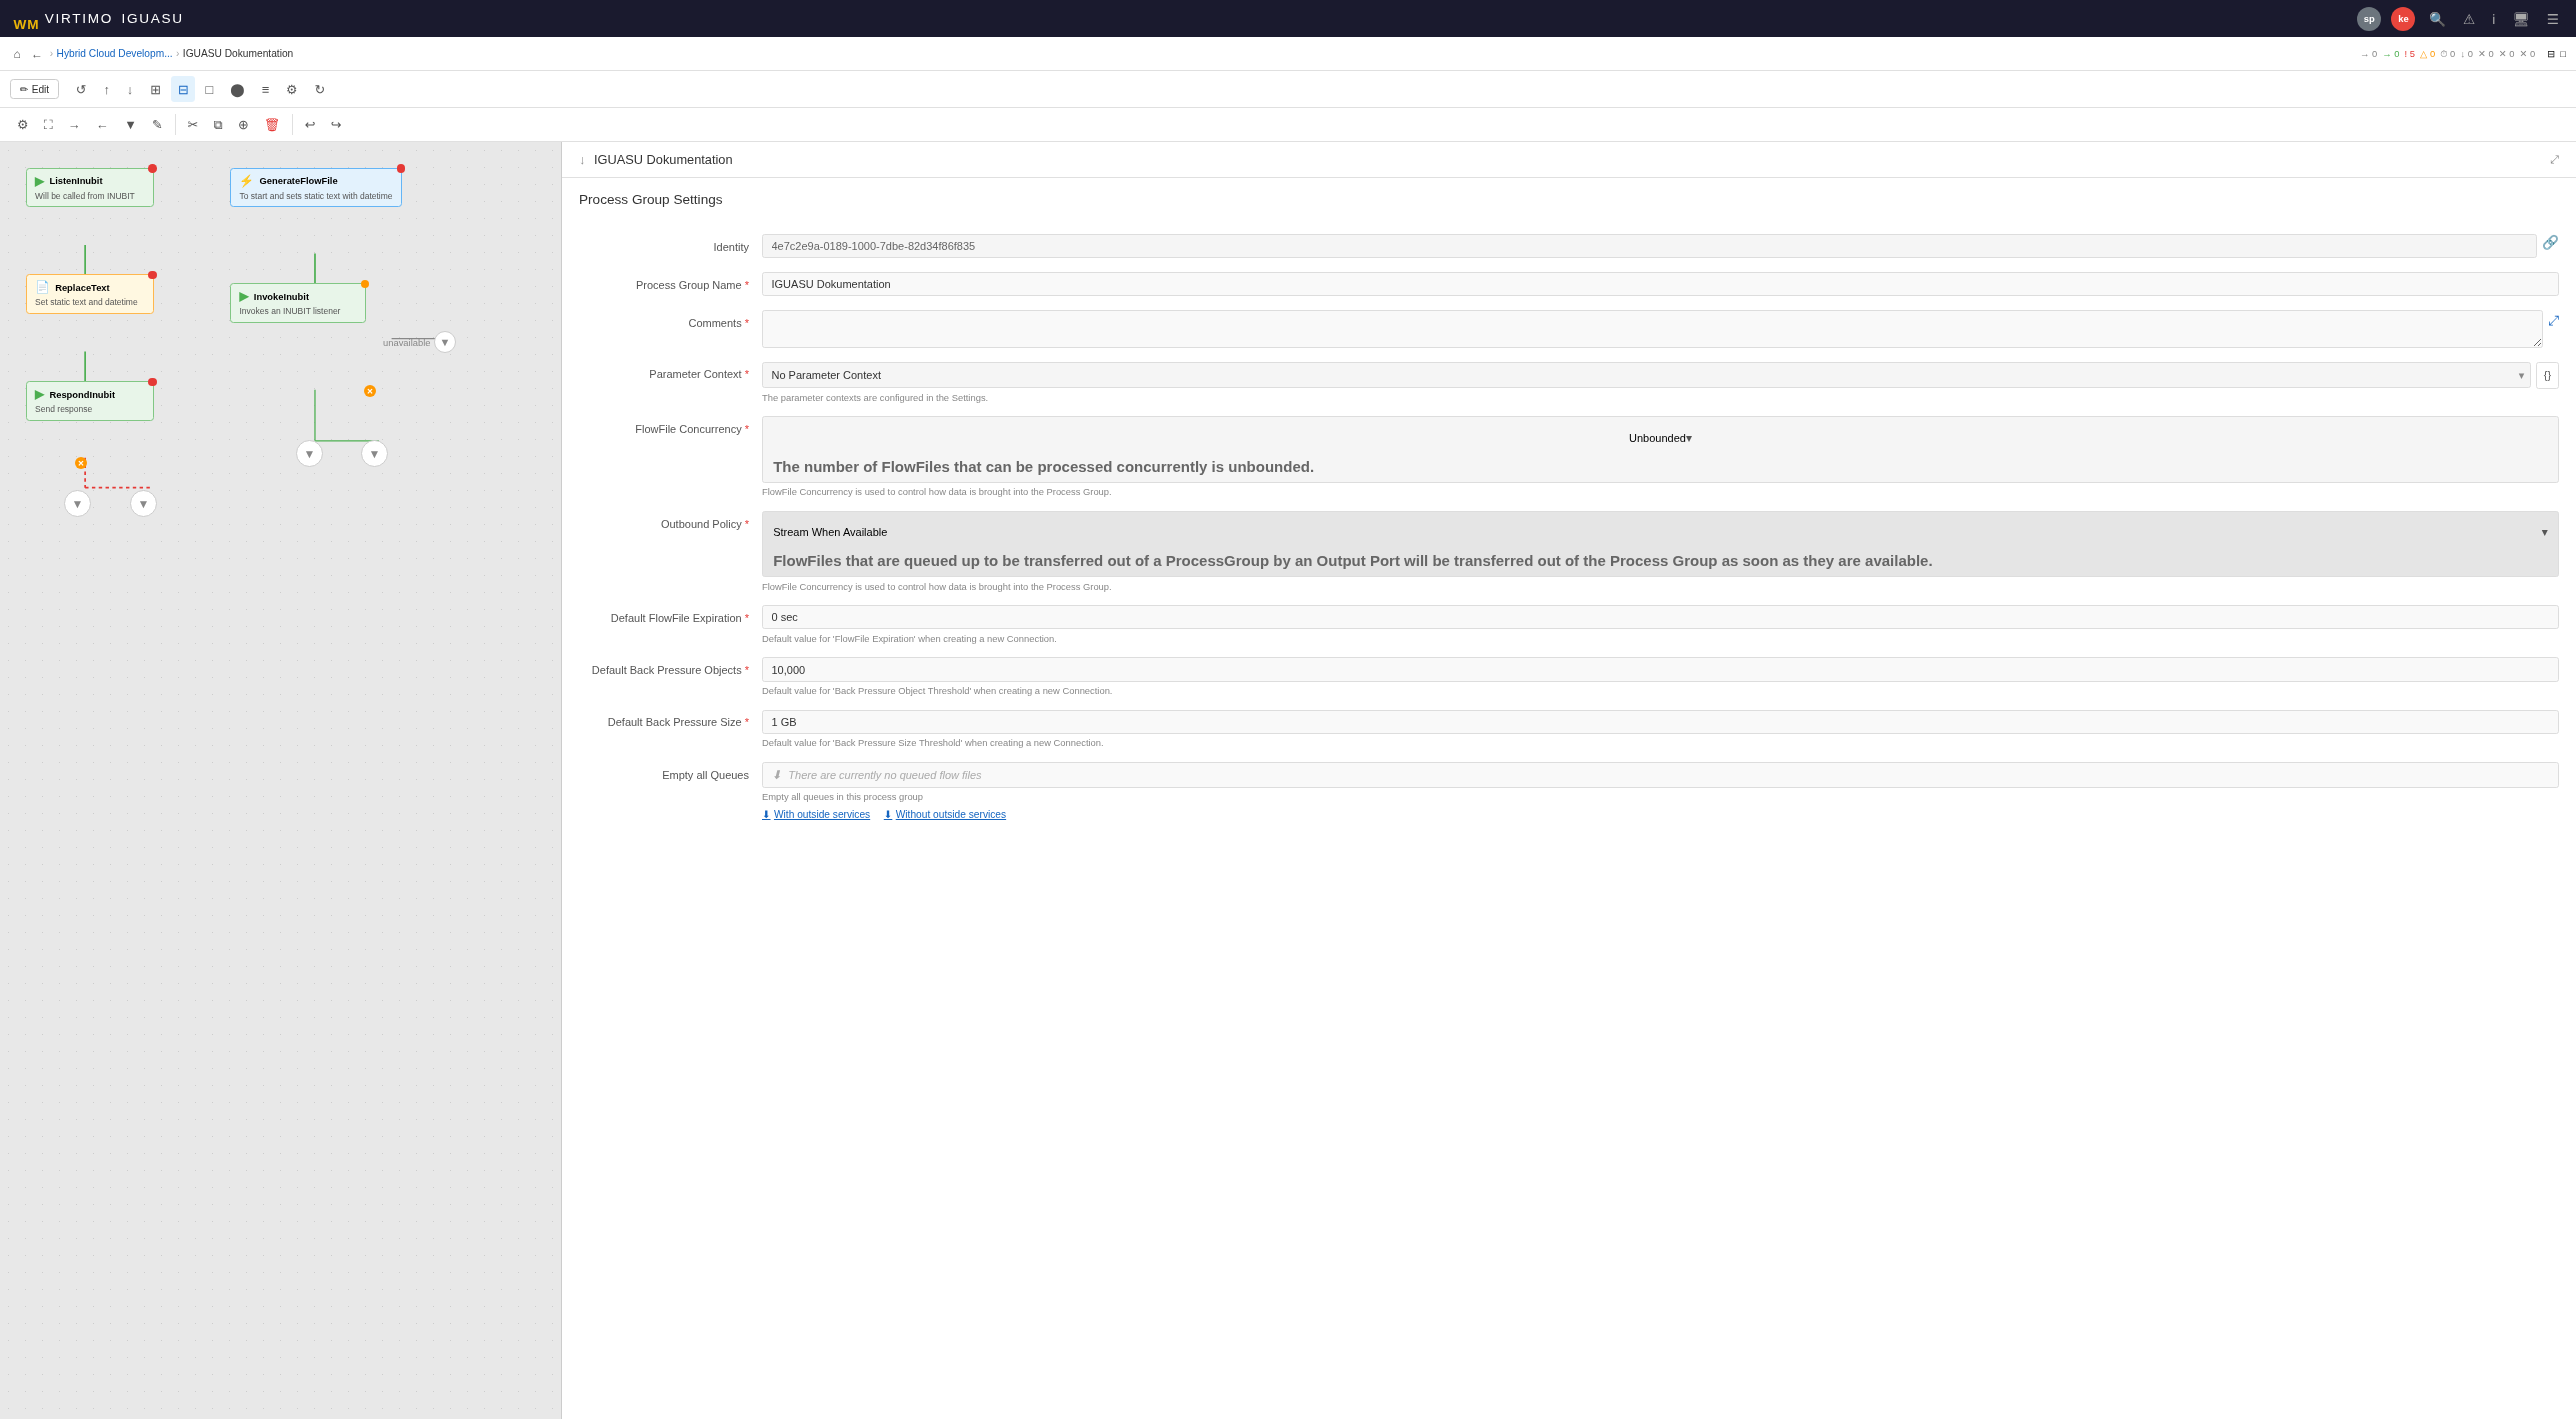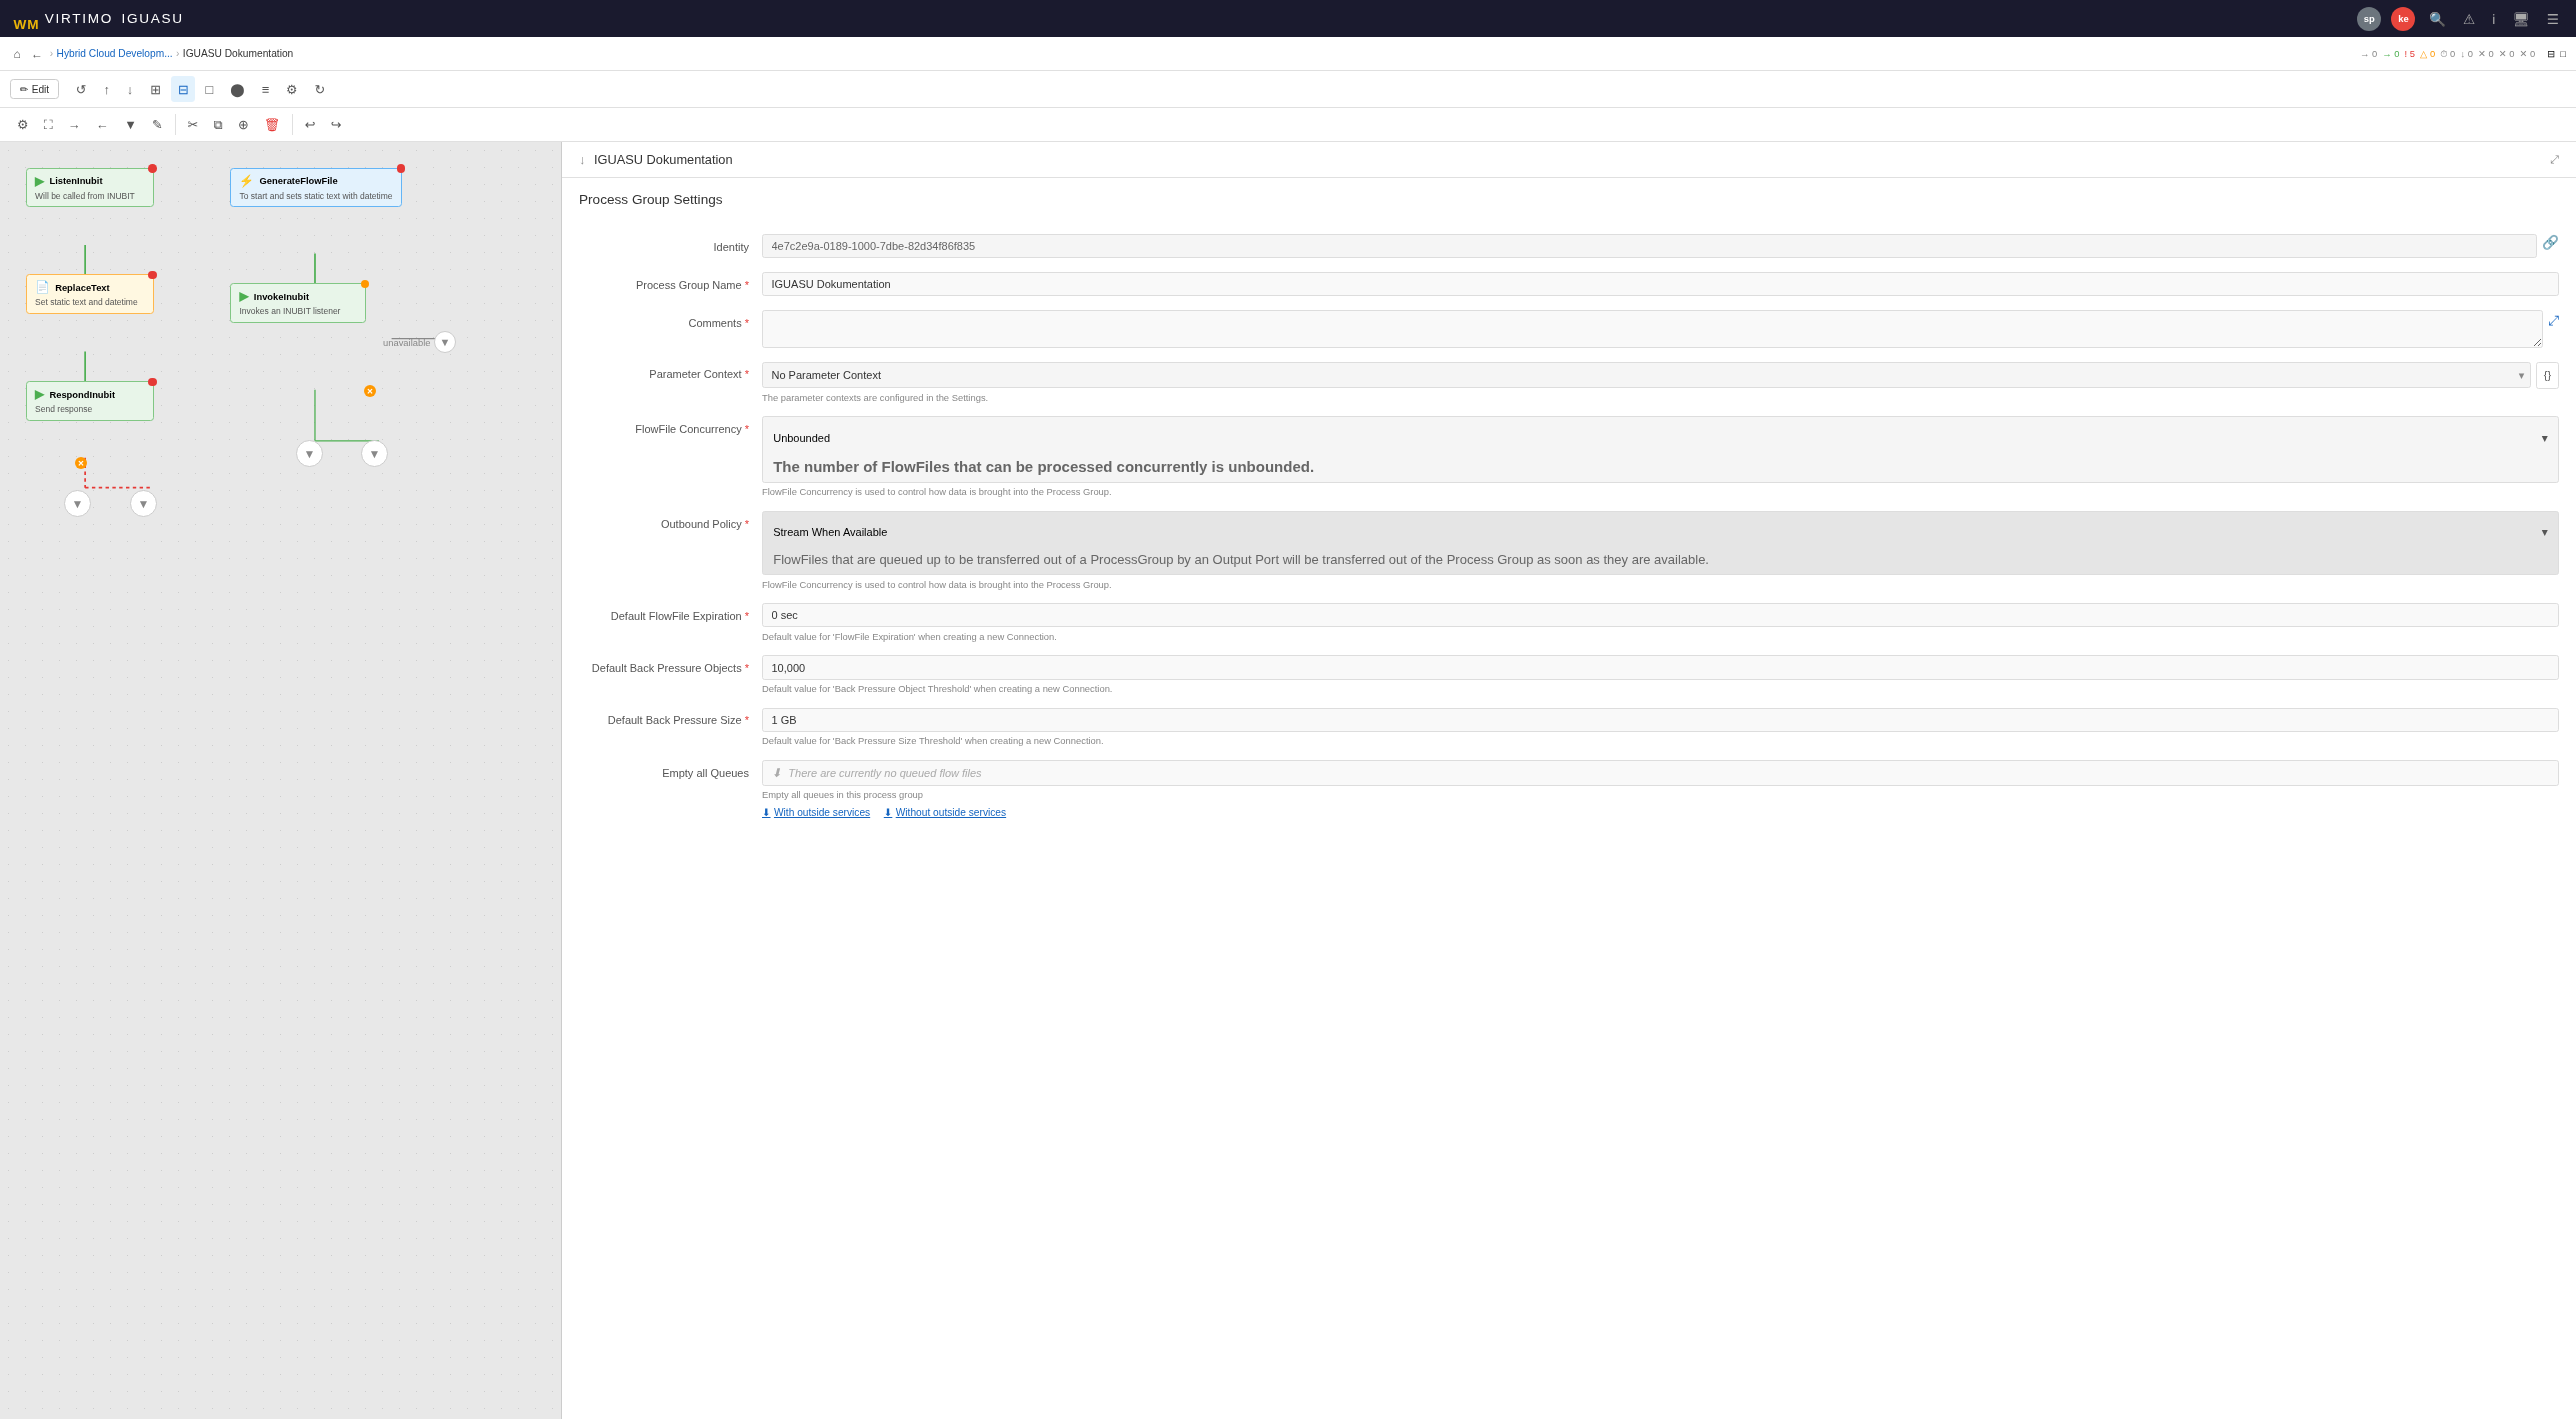--- a/index.html
+++ b/index.html
@@ -275,21 +275,21 @@
     }
 
     .concurrency-box {
       border: 0.9px solid #ddd;
       border-radius: 2.6px;
       background: #f5f5f5;
     }
     .concurrency-header {
       display: flex;
       align-items: center;
-      justify-content: space-between;
+      justify-content: center;
       padding: 6.8px 10.2px;
       font-weight: 500;
       font-size: 11px;
     }
     .concurrency-body {
       padding: 0 10.2px 6.8px;
       font-size: 15px;
       color: #666;
       font-weight: bold;
     }
@@ -302,22 +302,23 @@
     .outbound-header {
       display: flex;
       align-items: center;
       justify-content: space-between;
       padding: 6.8px 10.2px;
       font-weight: 500;
       font-size: 11px;
     }
     .outbound-body {
       padding: 0 10.2px 6.8px;
-      font-size: 13px;
+      font-size: 15px;
       color: #666;
+      font-weight: bold;
     }
 
     .empty-queues-row {
       display: flex;
       align-items: center;
       gap: 6.8px;
       color: #aaa;
       font-size: 11px;
       font-style: italic;
       padding: 5.1px 8.5px;

